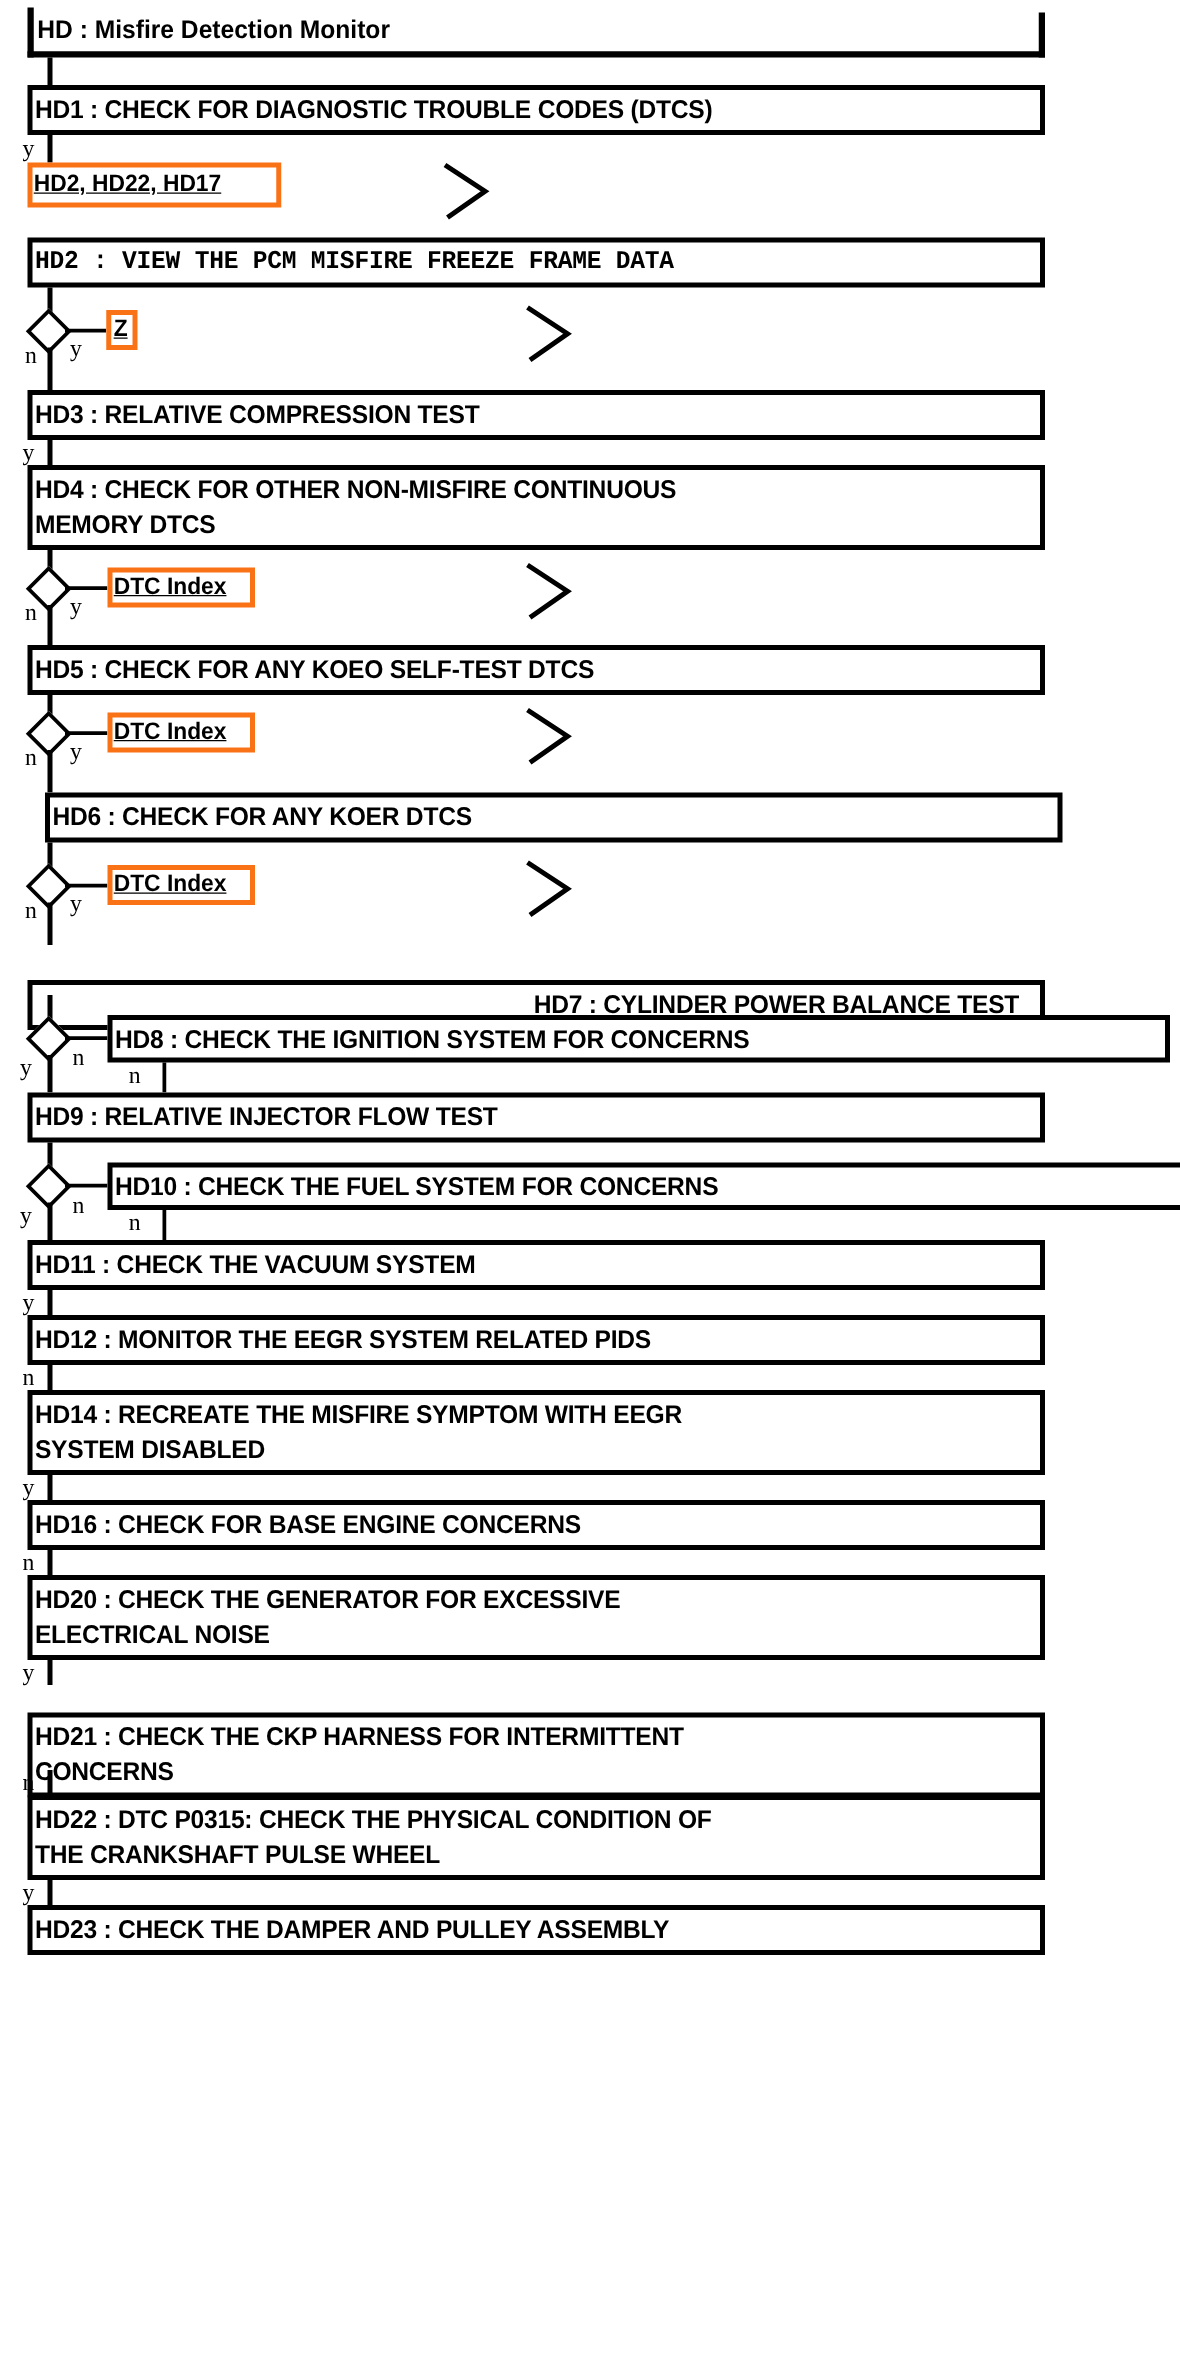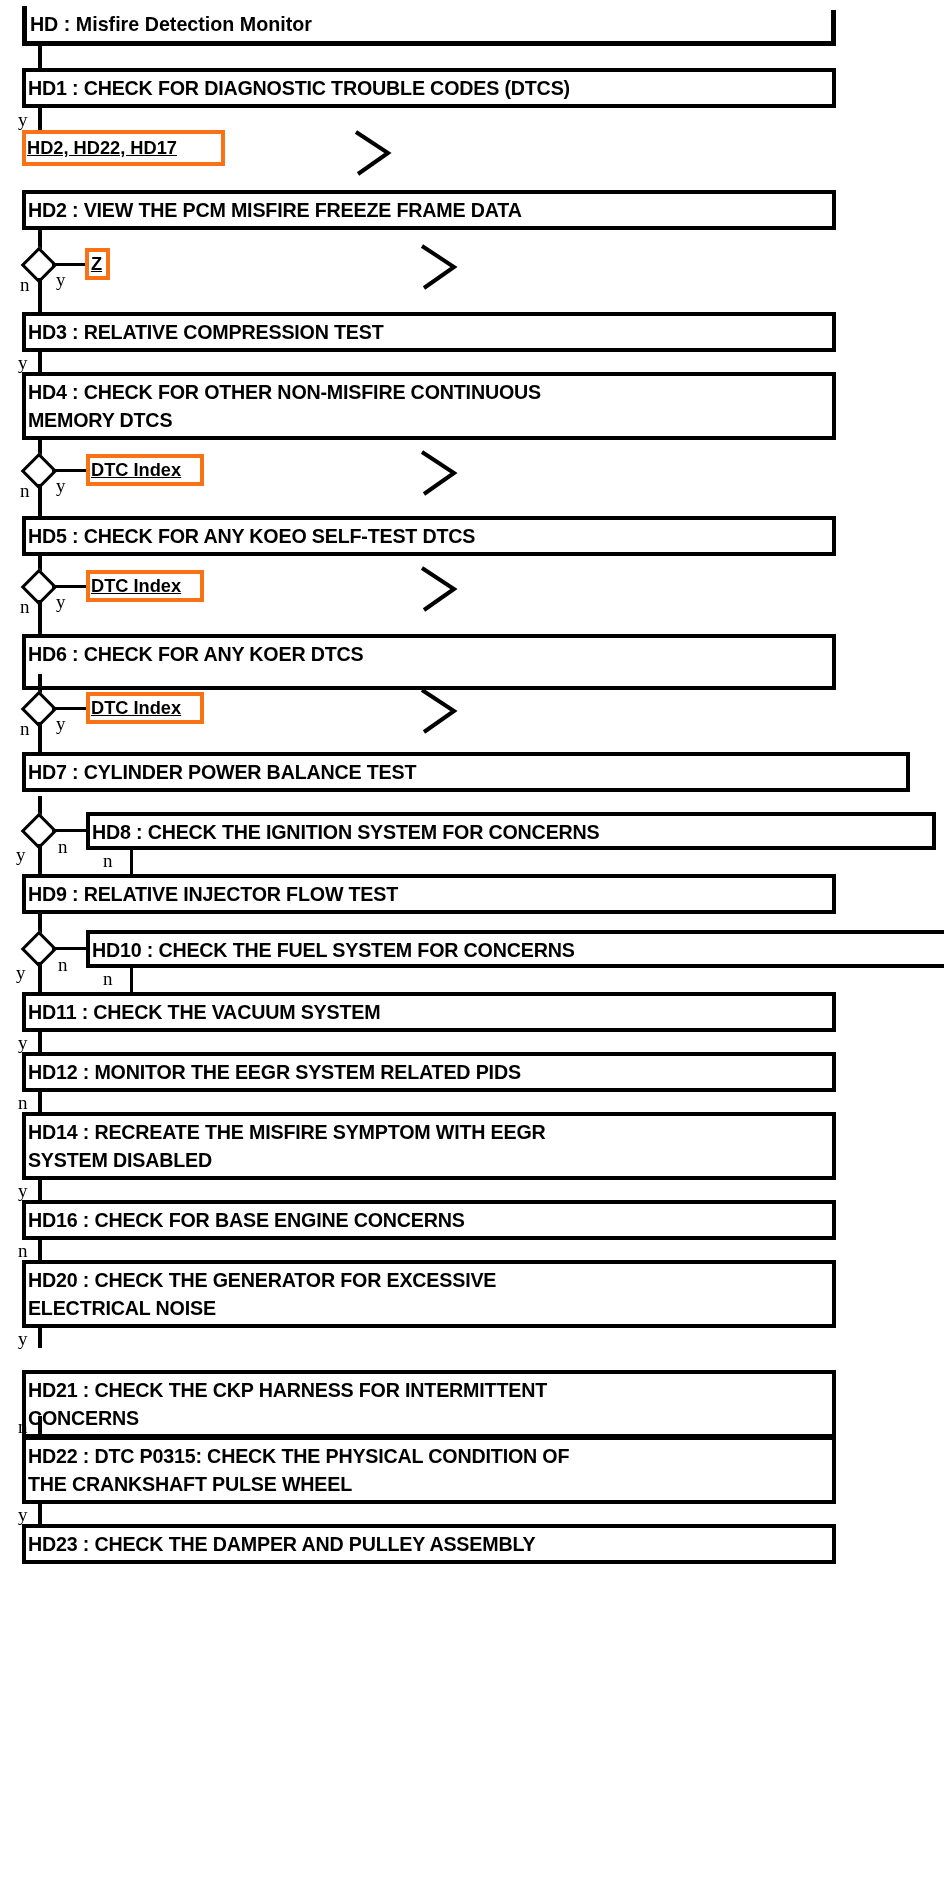--- a/index.html
+++ b/index.html
@@ -134,21 +134,21 @@
   <div class="refbox" style="left:22px; top:130px; width:203px; height:36px;">
     <span class="txt">HD2, HD22, HD17</span>
   </div>
 
   <div class="chev" style="left:352px; top:128px;">
     <svg width="44" height="50" viewBox="0 0 44 50">
       <polyline points="4,4 36,25 6,46" fill="none" stroke="#000" stroke-width="4"></polyline>
     </svg>
   </div>
 
-  <div class="pbox" style="left:22px; top:190px; width:814px; height:40px;">
+  <div class="pbox" style="left:22px; top:190px; width:814px; height:40px;font-family:Liberation Mono, monospace;">
     <span class="txt">HD2 : VIEW THE PCM MISFIRE FREEZE FRAME DATA</span>
   </div>
 
   <div class="vline" style="left:38px; top:230px; height:22px;"></div>
   <div class="diamond" style="left:26px; top:252px; width:26px; height:26px;"></div>
 
   <div class="hline" style="left:52px; top:263px; width:33px;"></div>
   <span class="blabel" style="left:56px; top:270px;">y</span>
   <span class="blabel" style="left:20px; top:275px;">n</span>
 
@@ -204,41 +204,41 @@
     <span class="txt">DTC Index</span>
   </div>
   <div class="vline" style="left:38px; top:600px; height:34px;"></div>
 
   <div class="chev" style="left:418px; top:564px;">
     <svg width="44" height="50" viewBox="0 0 44 50">
       <polyline points="4,4 36,25 6,46" fill="none" stroke="#000" stroke-width="4"></polyline>
     </svg>
   </div>
 
-  <div class="pbox" style="left:22px; top:634px; width:814px; height:56px;text-align:center;">
+  <div class="pbox" style="left:36px; top:634px; width:814px; height:40px;text-align:center;">
     <span class="txt">HD6 : CHECK FOR ANY KOER DTCS</span>
   </div>
 
   <div class="vline" style="left:38px; top:674px; height:22px;"></div>
   <div class="diamond" style="left:26px; top:696px; width:26px; height:26px;"></div>
   <div class="hline" style="left:52px; top:707px; width:34px;"></div>
   <span class="blabel" style="left:56px; top:714px;">y</span>
   <span class="blabel" style="left:20px; top:719px;">n</span>
   <div class="refbox" style="left:86px; top:692px; width:118px; height:32px;">
     <span class="txt">DTC Index</span>
   </div>
   <div class="vline" style="left:38px; top:722px; height:34px;"></div>
 
   <div class="chev" style="left:418px; top:686px;">
     <svg width="44" height="50" viewBox="0 0 44 50">
       <polyline points="4,4 36,25 6,46" fill="none" stroke="#000" stroke-width="4"></polyline>
     </svg>
   </div>
 
-  <div class="pbox" style="left:22px; top:752px; width:888px; height:40px;">
+  <div class="pbox" style="left:22px; top:784px; width:814px; height:40px;justify-content:flex-end;">
     <span class="txt">HD7 : CYLINDER POWER BALANCE TEST</span>
   </div>
 
   <div class="vline" style="left:38px; top:796px; height:22px;"></div>
   <div class="diamond" style="left:26px; top:818px; width:26px; height:26px;"></div>
 
   <div class="hline" style="left:52px; top:829px; width:34px;"></div>
   <span class="blabel" style="left:58px; top:837px;">n</span>
   <span class="blabel" style="left:16px; top:845px;">y</span>
 

